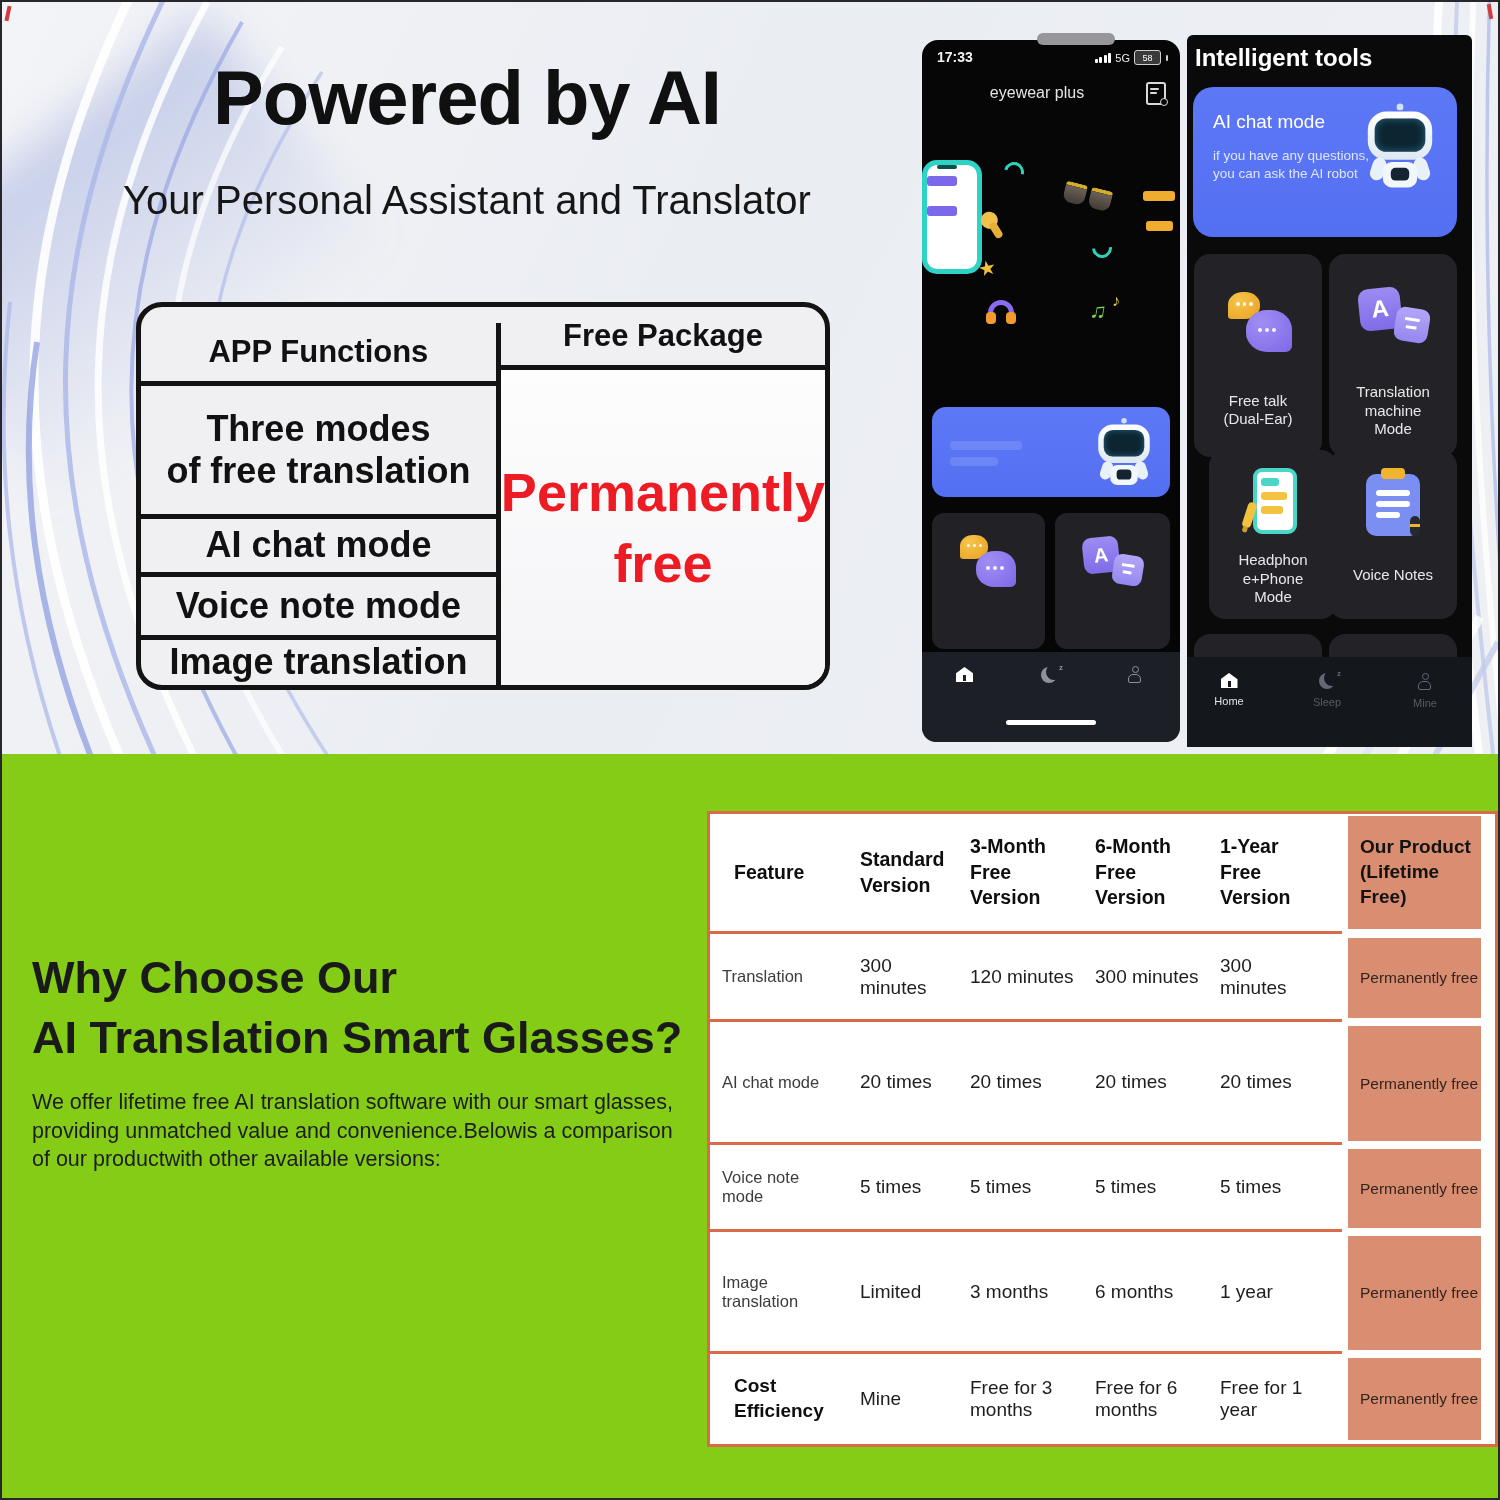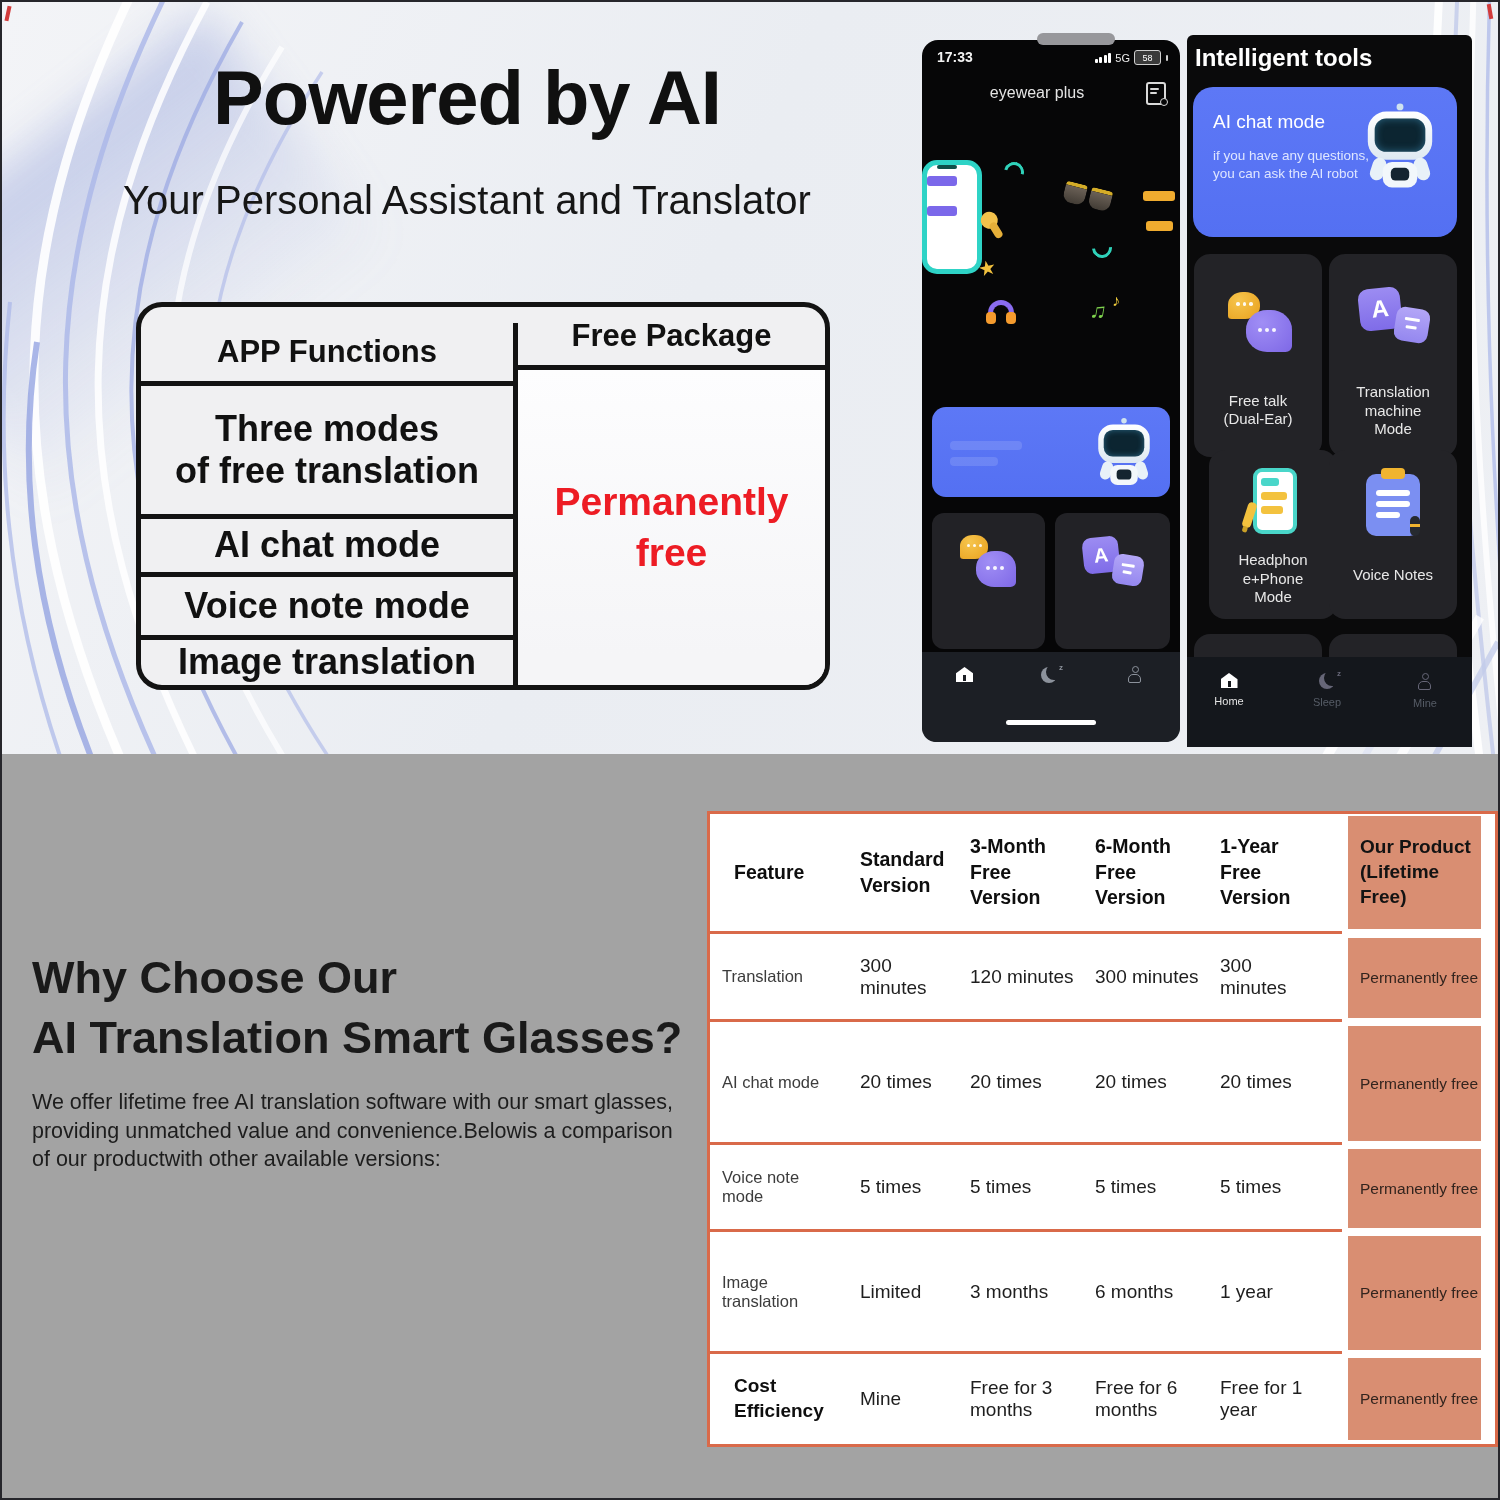--- a/index.html
+++ b/index.html
@@ -1,16 +1,16 @@
 <!DOCTYPE html>
 <html><head>
 <meta charset="utf-8">
 <style>
   html,body{margin:0;padding:0;background:#d8d8d8;}
-  #page{position:relative;width:1500px;height:1500px;background:#a3a3a3;overflow:hidden;
+  #page{position:relative;width:1500px;height:1500px;background:#84cc16;overflow:hidden;
         border:2px solid #26262b;box-sizing:border-box;font-family:"Liberation Sans",sans-serif;}
   .abs{position:absolute;}
   .pre{white-space:pre-line;}
 
   
   #top{position:absolute;left:0;top:0;width:1496px;height:752px;
        background:linear-gradient(115deg,#f3f4f7 0%,#eaedf2 45%,#eef0f4 100%);}
   #blue-wash{position:absolute;left:-90px;top:110px;width:430px;height:300px;
        background:linear-gradient(rgba(125,143,212,.38),rgba(125,143,212,0));
        transform:rotate(-38deg);filter:blur(22px);}
@@ -24,21 +24,21 @@
   #freeTable{left:134px;top:300px;width:694px;height:388px;border:5px solid #131313;
        border-radius:26px;display:flex;overflow:hidden;background:#f0f0f2;box-sizing:border-box;}
   .ft-left{width:372px;border-right:5px solid #131313;display:flex;flex-direction:column;margin-top:16px;}
   .ft-right{flex:1;display:flex;flex-direction:column;}
   .ft-h{height:58px;border-bottom:5px solid #131313;display:flex;align-items:center;justify-content:center;
        font-size:31px;font-weight:bold;color:#111;flex:none;}
   .ft-row{border-bottom:5px solid #131313;display:flex;align-items:center;justify-content:center;
        font-weight:bold;font-size:36px;color:#111;text-align:center;line-height:1.18;flex:none;}
   .ft-row:last-child{border-bottom:none;flex:1;}
   .ft-free{flex:1;background:linear-gradient(180deg,#fdfdfe 0%,#f5f5f7 90%);display:flex;
-       align-items:center;justify-content:center;font-size:39px;font-weight:bold;
+       align-items:center;justify-content:center;font-size:54px;font-weight:bold;
        color:#ed1c24;text-align:center;line-height:1.3;}
 
   
   #phone1{left:920px;top:38px;width:258px;height:702px;background:#060607;border-radius:16px;}
   #p1-bump{left:115px;top:-7px;width:78px;height:12px;background:#97979b;border-radius:6px;}
   .p1-time{left:15px;top:9px;font-size:14px;color:#f2f2f2;font-weight:bold;}
   .status-right{right:12px;top:10px;display:flex;align-items:center;gap:4px;}
   .sig{display:flex;align-items:flex-end;gap:1.5px;}
   .sig i{display:block;width:3px;background:#fff;border-radius:1px;}
   .net{font-size:11px;color:#eee;}

